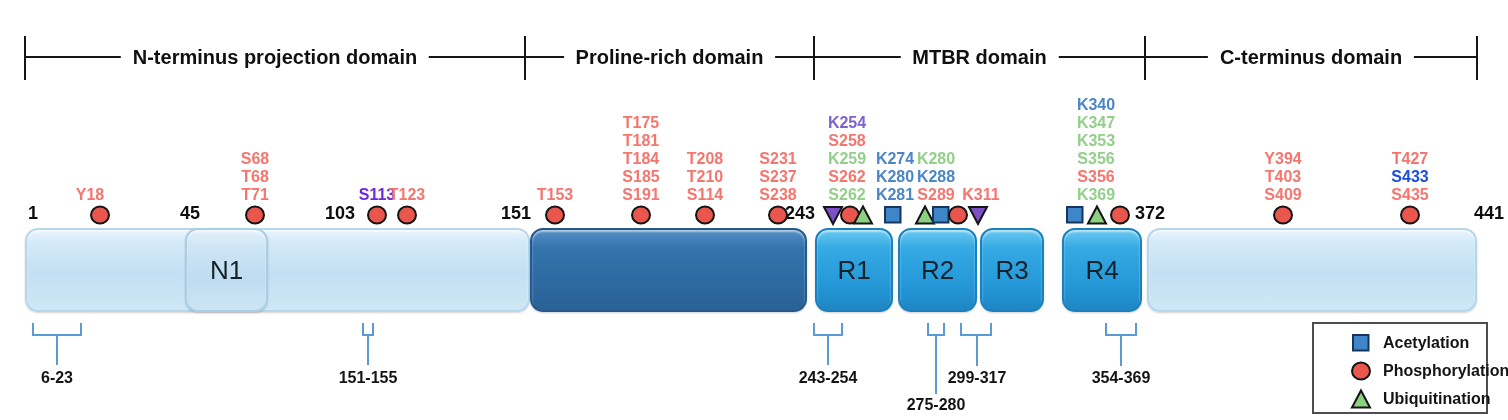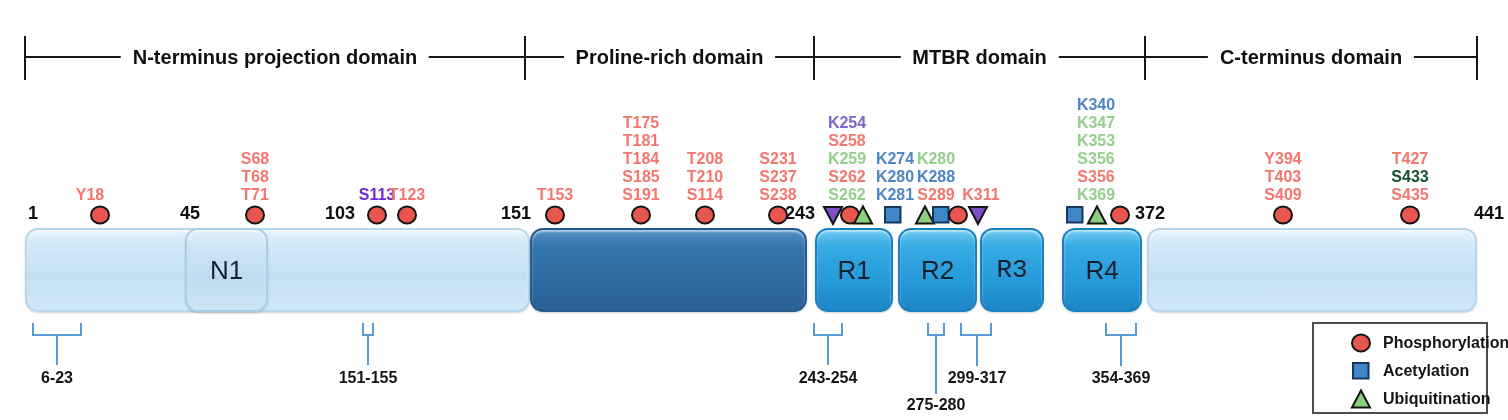--- a/index.html
+++ b/index.html
@@ -65,29 +65,29 @@
   .legend-row{display:flex;align-items:center;gap:11px;height:28px;}
   .legend-row .txt{font-size:16px;font-weight:600;color:#141414;white-space:nowrap;}
 </style>
 </head>
 <body>
 
 <div id="figure">
   <div id="legend" class="legend-box" style="left: 1312px; top: 322px; width: 176px; height: 92px;">
       <div class="legend-row">
         <span style="width:22px;height:22px;display:inline-block"><svg width="22" height="22" viewBox="0 0 22 22">
+            <rect x="3" y="3" width="15.5" height="15.5" fill="#3e86c8" stroke="#16365c" stroke-width="2"></rect>
+          </svg></span>
+        <span class="txt">Acetylation</span>
+      </div>
+      <div class="legend-row">
+        <span style="width:22px;height:22px;display:inline-block"><svg width="22" height="22" viewBox="0 0 22 22">
             <ellipse cx="11" cy="11" rx="9" ry="8.5" fill="#e9564e" stroke-width="2" stroke="#141414"></ellipse>
           </svg></span>
         <span class="txt">Phosphorylation</span>
-      </div>
-      <div class="legend-row">
-        <span style="width:22px;height:22px;display:inline-block"><svg width="22" height="22" viewBox="0 0 22 22">
-            <rect x="3" y="3" width="15.5" height="15.5" fill="#3e86c8" stroke="#16365c" stroke-width="2"></rect>
-          </svg></span>
-        <span class="txt">Acetylation</span>
       </div>
       <div class="legend-row">
         <span style="width:22px;height:22px;display:inline-block"><svg width="22" height="22" viewBox="0 0 22 22">
             <polygon points="11,2.5 20,19.5 2,19.5" fill="#8bd17f" stroke-width="2" stroke="#141414"></polygon>
           </svg></span>
         <span class="txt">Ubiquitination</span>
       </div>
     </div>
 <div class="ruler-line" style="left: 25px; width: 1452px;"></div>
     <div class="ruler-tick" style="left: 24px;"></div>
@@ -103,21 +103,21 @@
     <div class="region pale2" style="left: 185px; top: 228px; width: 83px; height: 84px;">
       <span class="region-label">N1</span>
     </div>
     <div class="region dark" style="left: 530px; top: 228px; width: 277px; height: 84px;"></div>
     <div class="region mid" style="left: 815px; top: 228px; width: 78px; height: 84px;">
       <span class="region-label">R1</span>
     </div>
     <div class="region mid" style="left: 898px; top: 228px; width: 79px; height: 84px;">
       <span class="region-label">R2</span>
     </div>
-    <div class="region mid" style="left: 980px; top: 228px; width: 64px; height: 84px; font-family: Liberation Mono, monospace;">
+    <div class="region mid" style="left: 980px; top: 228px; width: 64px; height: 84px;">
       <span class="region-label">R3</span>
     </div>
     <div class="region mid" style="left: 1062px; top: 228px; width: 80px; height: 84px;">
       <span class="region-label">R4</span>
     </div>
     <div class="region pale" style="left: 1147px; top: 228px; width: 330px; height: 84px;"></div>
     <div class="pos-num" style="left: 33px;">1</div>
     <div class="pos-num" style="left: 190px;">45</div>
     <div class="pos-num" style="left: 340px;">103</div>
     <div class="pos-num" style="left: 516px;">151</div>
@@ -249,21 +249,21 @@
       <span style="color: rgb(244, 118, 111);">S356</span>
       <span style="color: rgb(147, 207, 139);">K369</span>
     </div>
     <div class="stack" style="left: 1283px;">
       <span style="color: rgb(244, 118, 111);">Y394</span>
       <span style="color: rgb(244, 118, 111);">T403</span>
       <span style="color: rgb(244, 118, 111);">S409</span>
     </div>
     <div class="stack" style="left: 1410px;">
       <span style="color: rgb(244, 118, 111);">T427</span>
-      <span style="color: #14532d;">S433</span>
+      <span style="color: #1d4ed8;">S433</span>
       <span style="color: rgb(244, 118, 111);">S435</span>
     </div>
     <div class="b-part" style="left: 32px; top: 334px; width: 50px; height: 2px; background: rgb(91, 155, 213);"></div>
     <div class="b-part" style="left: 32px; top: 323px; width: 2px; height: 13px; background: rgb(91, 155, 213);"></div>
     <div class="b-part" style="left: 80px; top: 323px; width: 2px; height: 13px; background: rgb(91, 155, 213);"></div>
     <div class="b-part" style="left: 56px; top: 334px; width: 2px; height: 31px; background: rgb(91, 155, 213);"></div>
     <div class="b-label" style="left: 57px; top: 369px;">6-23</div>
     <div class="b-part" style="left: 362px; top: 334px; width: 12px; height: 2px; background: rgb(91, 155, 213);"></div>
     <div class="b-part" style="left: 362px; top: 323px; width: 2px; height: 13px; background: rgb(91, 155, 213);"></div>
     <div class="b-part" style="left: 372px; top: 323px; width: 2px; height: 13px; background: rgb(91, 155, 213);"></div>

